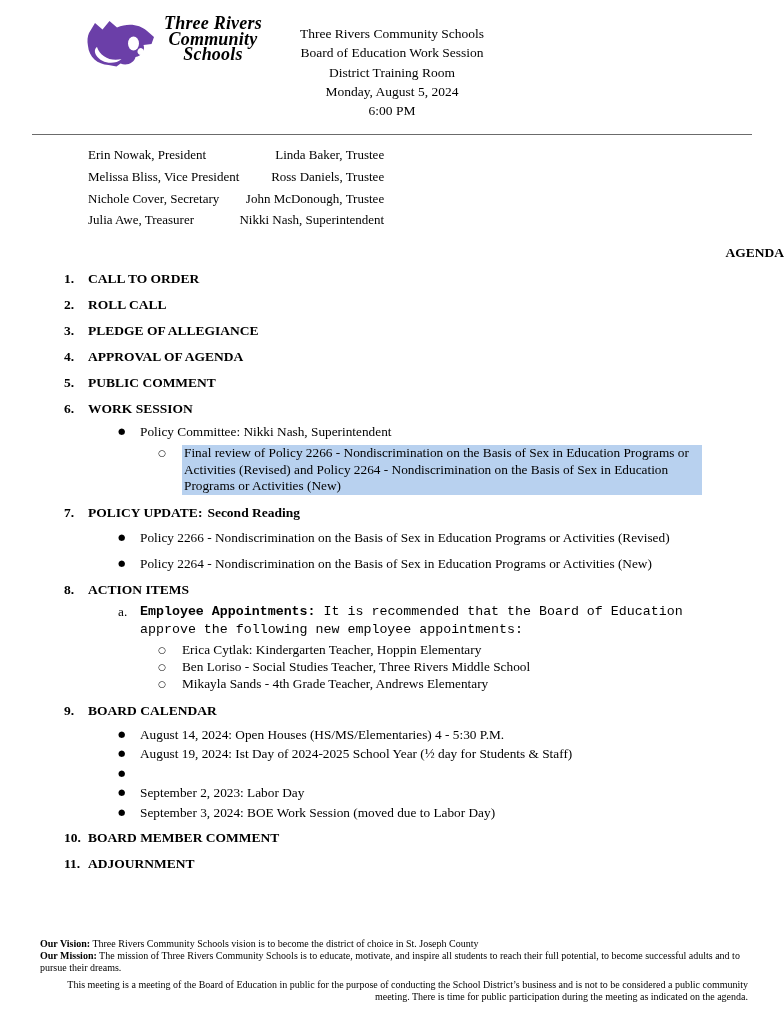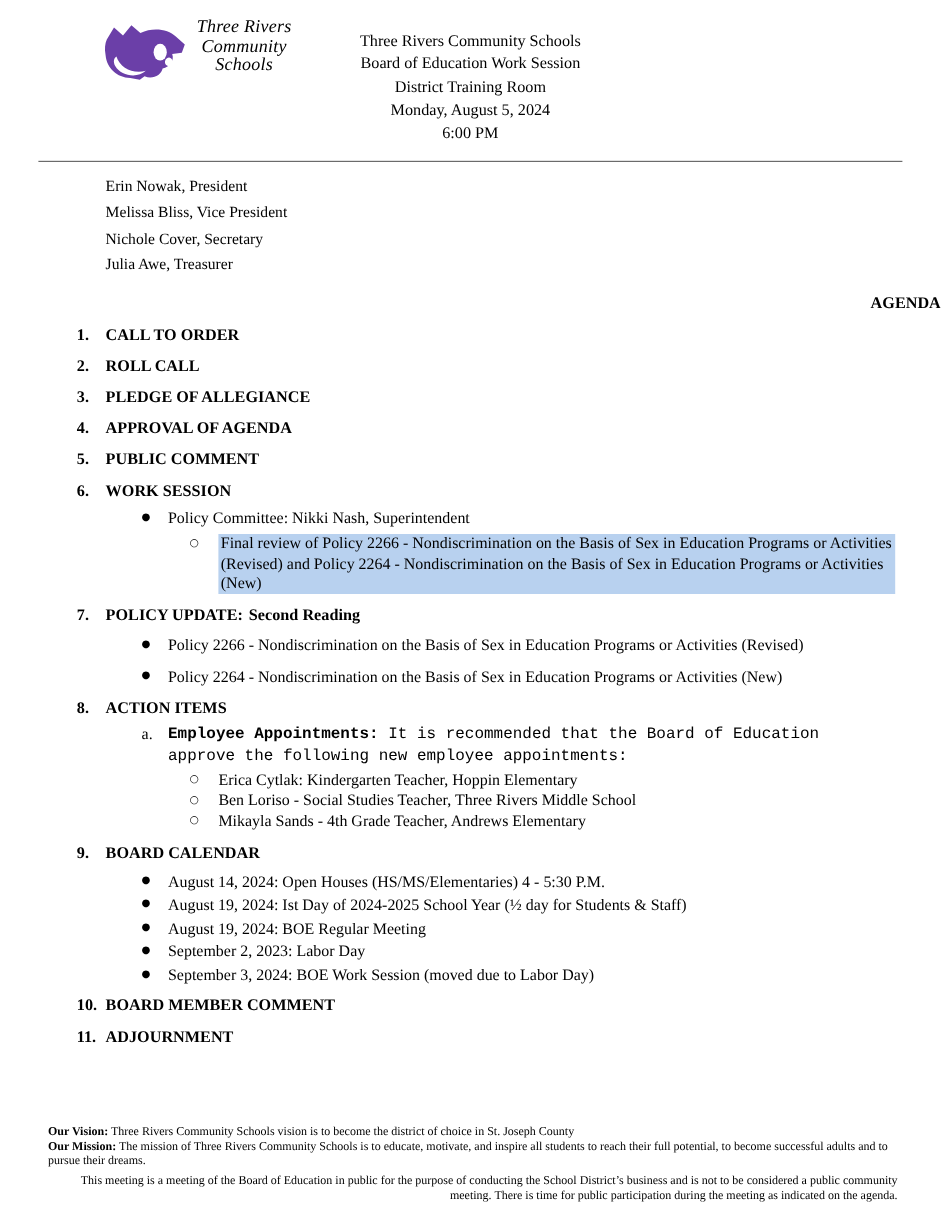--- a/index.html
+++ b/index.html
@@ -5,37 +5,37 @@
   :root { --accent:#6b3fa8; --hl:#b8d1ef; --rule:#6b6b6b; }
   * { margin:0; padding:0; box-sizing:border-box; }
   html,body { background:#fff; }
   .page {
     position:relative; width:784px; height:1024px; background:#fff; overflow:hidden;
     font-family:"Liberation Serif","DejaVu Serif",serif; color:#000;
   }
   
   .logo { position:absolute; top:12px; left:85px; display:flex; gap:9px; align-items:flex-start; }
   .logo svg { width:70px; height:62px; }
-  .logo-text { font-size:15px; line-height:15.5px; font-weight:normal; font-style:italic; text-align:center; margin-top:4px; letter-spacing:.2px; }
+  .logo-text { font-size:18px; line-height:15.5px; font-weight:bold; font-style:italic; text-align:center; margin-top:4px; letter-spacing:.2px; }
   
   .doc-header { padding-top:24px; text-align:center; font-size:13.5px; line-height:19.3px; }
   .rule { border-top:1.2px solid var(--rule); margin:14px 32px 0 32px; }
   
   .officers { display:flex; justify-content:flex-start; padding:9px 92px 0 88px; font-size:13px; line-height:21.6px; }
   .officers .right { text-align:right; }
   .agenda-title { text-align:right; font-weight:bold; font-size:13.5px; margin-top:13px; line-height:17px; }
   
   .l1 { display:flex; padding-left:64px; margin-top:9px; font-weight:bold; font-size:13.5px; line-height:17px; }
   .l1 .num { width:24px; flex:none; }
   .l1 .lbl2 { margin-left:5px; }
   .l2 { display:flex; padding-left:118px; margin-top:6px; font-size:13.3px; line-height:17px; }
   .dot { width:22px; flex:none; font-size:8.5px; line-height:17px; font-family:"DejaVu Sans",sans-serif; }
   .l3 { display:flex; padding-left:158px; margin-top:5px; font-size:13.3px; line-height:16.8px; }
   .circ { width:24px; flex:none; font-size:9px; line-height:16.8px; font-family:"DejaVu Sans",sans-serif; }
-  .hl { background:var(--hl); width:564px; padding:0 2px; }
+  .hl { background:var(--hl); width:520px; padding:0 2px; }
   .la { display:flex; padding-left:118px; margin-top:5px; font-size:13.3px; line-height:17.5px; }
   .la .letter { width:22px; flex:none; }
   .la .atext { width:562px;font-family:Liberation Mono, monospace; }
   .l3a { margin-top:0; }
   .l3a.first { margin-top:4px; }
   .l2c { line-height:19.5px; margin-top:0; }
   .l2c .dot { line-height:19.5px; }
   .l2c.first { margin-top:6px; }
   .l1.mt4 { margin-top:7px; }
   
@@ -72,20 +72,26 @@
 
   <div class="rule"></div>
 
   <div class="officers">
     <div class="left">
       <div>Erin Nowak, President</div>
       <div>Melissa Bliss, Vice President</div>
       <div>Nichole Cover, Secretary</div>
       <div>Julia Awe, Treasurer</div>
     </div>
+    <div class="right">
+      <div>Linda Baker, Trustee</div>
+      <div>Ross Daniels, Trustee</div>
+      <div>John McDonough, Trustee</div>
+      <div>Nikki Nash, Superintendent</div>
+    </div>
   </div>
 
   <div class="agenda-title">AGENDA</div>
 
   <div class="l1">
       <span class="num">1.</span>
       <span>CALL TO ORDER</span>
     </div>
   <div class="l1">
       <span class="num">2.</span>
@@ -159,21 +165,20 @@
   <div class="l2 l2c first">
       <span class="dot">●</span>
       <span>August 14, 2024: Open Houses (HS/MS/Elementaries) 4 - 5:30 P.M.</span>
     </div>
   <div class="l2 l2c">
       <span class="dot">●</span>
       <span>August 19, 2024: Ist Day of 2024-2025 School Year (½ day for Students &amp; Staff)</span>
     </div>
   <div class="l2 l2c">
       <span class="dot">●</span>
-      <span>August 19, 2024: BOE Regular Meeting</span>
     </div>
   <div class="l2 l2c">
       <span class="dot">●</span>
       <span>September 2, 2023: Labor Day</span>
     </div>
   <div class="l2 l2c">
       <span class="dot">●</span>
       <span>September 3, 2024: BOE Work Session (moved due to Labor Day)</span>
     </div>
 

